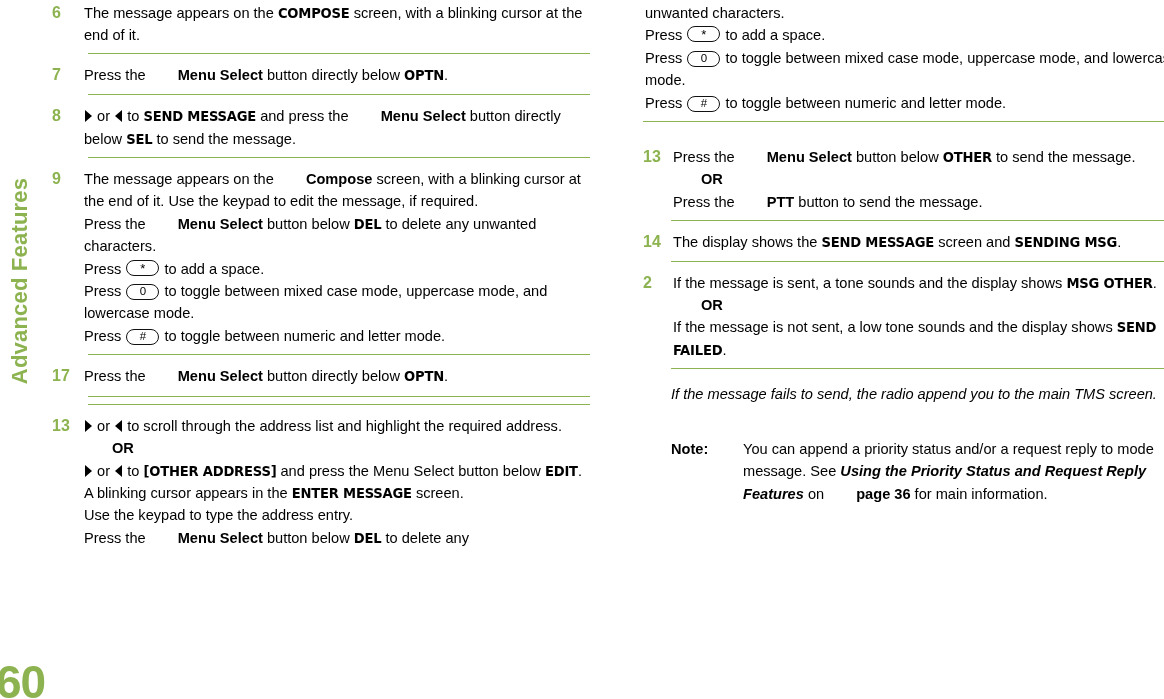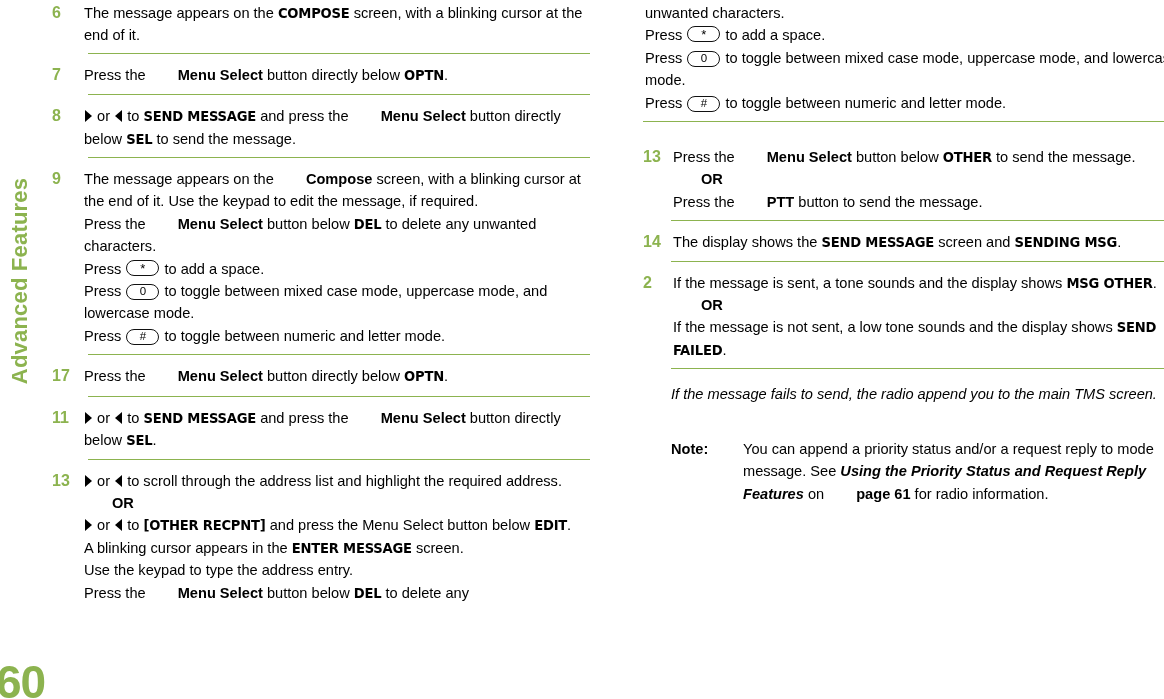--- a/index.html
+++ b/index.html
@@ -212,34 +212,28 @@
     <hr class="rule" style="margin-top:7px;">
 
     <div class="step" style="margin-top:10px;">
       <div class="step-num">17</div>
       <div class="step-body">
         Press the <b>Menu Select</b> button directly below <span class="disp">OPTN</span>.
       </div>
     </div>
     <hr class="rule" style="margin-top:8px;">
 
-    <div class="step" style="margin-top:10px;">
-      <div class="step-num">11</div>
-      <div class="step-body">
-        <span class="tri tri-right"></span> or <span class="tri tri-left"></span> to <span class="disp">SEND MESSAGE</span> and press the <b>Menu Select</b> button directly below <span class="disp">SEL</span>.
-      </div>
-    </div>
     <hr class="rule" style="margin-top:7px;">
 
     <div class="step" style="margin-top:10px;">
       <div class="step-num">13</div>
       <div class="step-body">
         <span class="tri tri-right"></span> or <span class="tri tri-left"></span> to scroll through the address list and highlight the required address.<br>
         <b>OR</b><br>
-        <span class="tri tri-right"></span> or <span class="tri tri-left"></span> to <span class="disp">[OTHER RECPNT]</span> and press the Menu Select button below <span class="disp">EDIT</span>.<br>
+        <span class="tri tri-right"></span> or <span class="tri tri-left"></span> to <span class="disp">[OTHER ADDRESS]</span> and press the Menu Select button below <span class="disp">EDIT</span>.<br>
         A blinking cursor appears in the <span class="disp">ENTER MESSAGE</span> screen.<br>
         Use the keypad to type the address entry.<br>
         Press the <b>Menu Select</b> button below <span class="disp">DEL</span> to delete any
       </div>
     </div>
 
   </div>
 
   <div class="column col-right" id="col-right">
 
@@ -280,18 +274,18 @@
         If the message is not sent, a low tone sounds and the display shows <span class="disp">SEND FAILED</span>.
       </div>
     </div>
     <hr class="rule" style="margin-top:7px;">
 
     <div class="note-para" style="margin-top:14px;">If the message fails to send, the radio append you to the main TMS screen.</div>
 
     <div class="note-block" style="margin-top:32px;">
       <div class="note-label">Note:</div>
       <div class="note-body">
-        <span>You can append a priority status and/or a request reply to mode message. See </span><span class="bolditalic">Using the Priority Status and Request Reply Features</span><span> on </span><b>page 61</b><span> for radio information.</span>
+        <span>You can append a priority status and/or a request reply to mode message. See </span><span class="bolditalic">Using the Priority Status and Request Reply Features</span><span> on </span><b>page 36</b><span> for main information.</span>
       </div>
     </div>
 
   </div>
 </div>
 
 </body></html>

